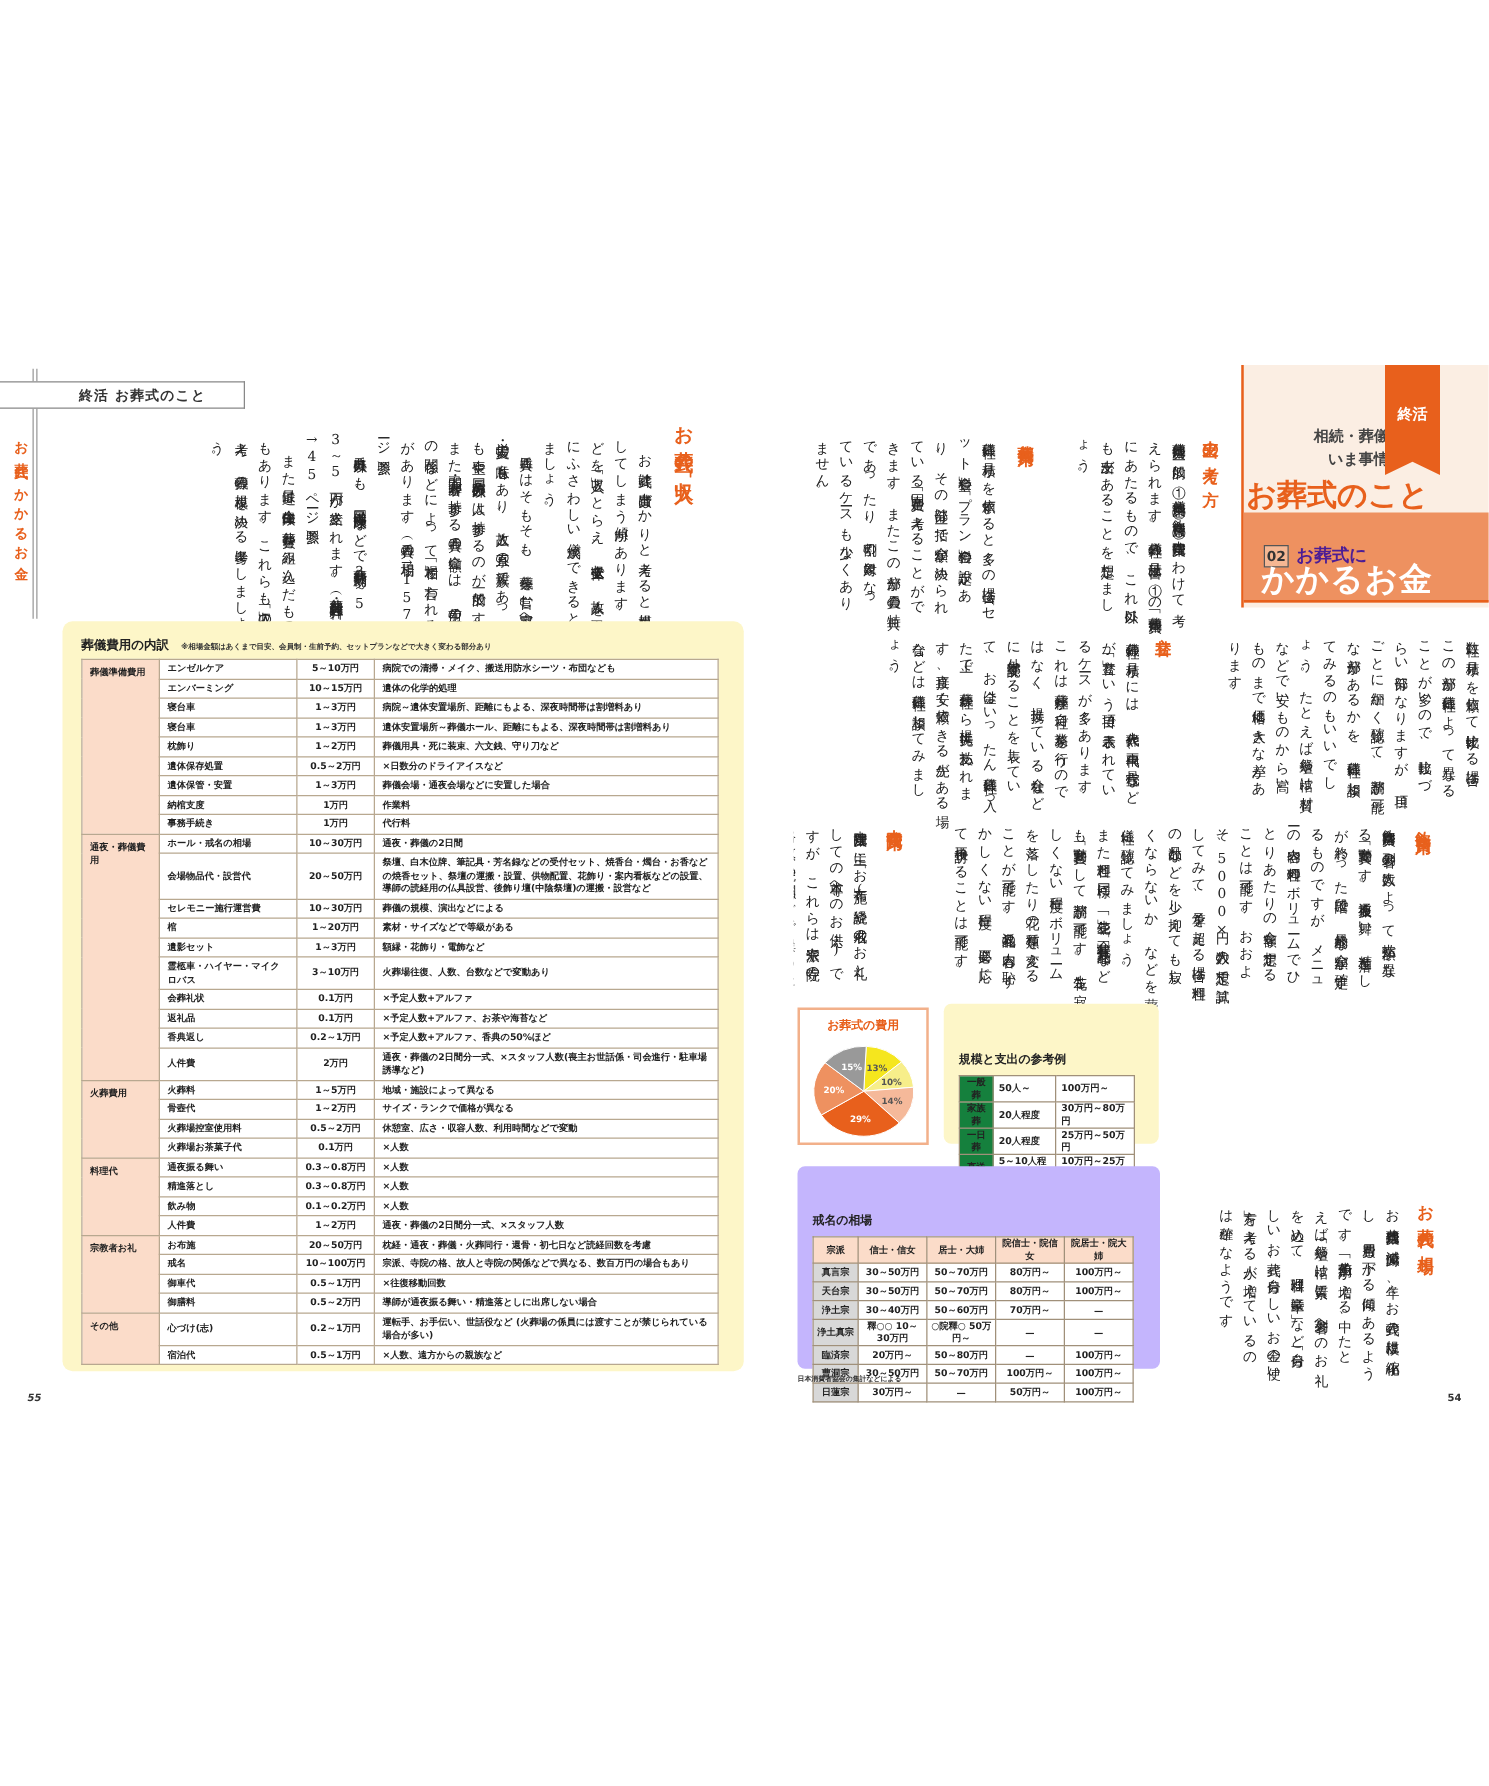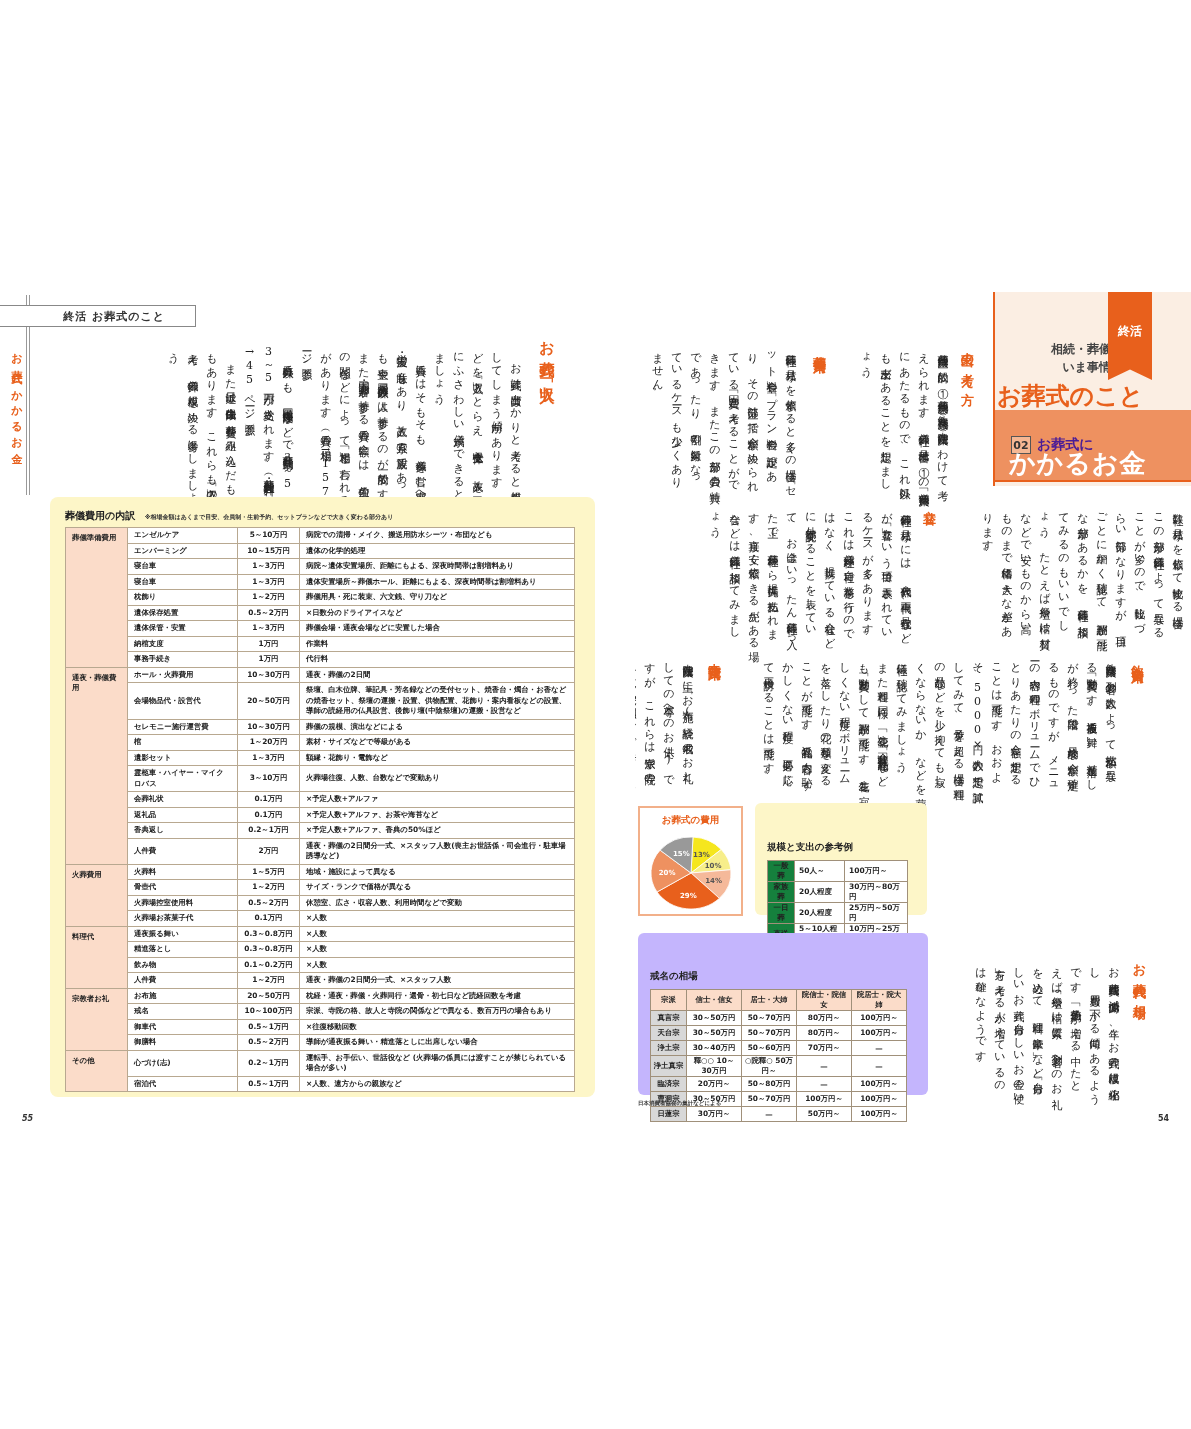--- a/index.html
+++ b/index.html
@@ -128,21 +128,21 @@
           <td class="price">1万円</td>
           <td class="note">作業料</td>
         </tr>
         <tr>
           <td class="item">事務手続き</td>
           <td class="price">1万円</td>
           <td class="note">代行料</td>
         </tr>
         <tr>
           <td class="cat" rowspan="10">通夜・葬儀費用</td>
-          <td class="item">ホール・火葬費用</td>
+          <td class="item">ホール・戒名の相場</td>
           <td class="price">10～30万円</td>
           <td class="note">通夜・葬儀の2日間</td>
         </tr>
         <tr>
           <td class="item">会場物品代・設営代</td>
           <td class="price">20～50万円</td>
           <td class="note">祭壇、白木位牌、筆記具・芳名録などの受付セット、焼香台・燭台・お香などの焼香セット、祭壇の運搬・設置、供物配置、花飾り・案内看板などの設置、導師の読経用の仏具設営、後飾り壇(中陰祭壇)の運搬・設営など</td>
         </tr>
         <tr>
           <td class="item">セレモニー施行運営費</td>

